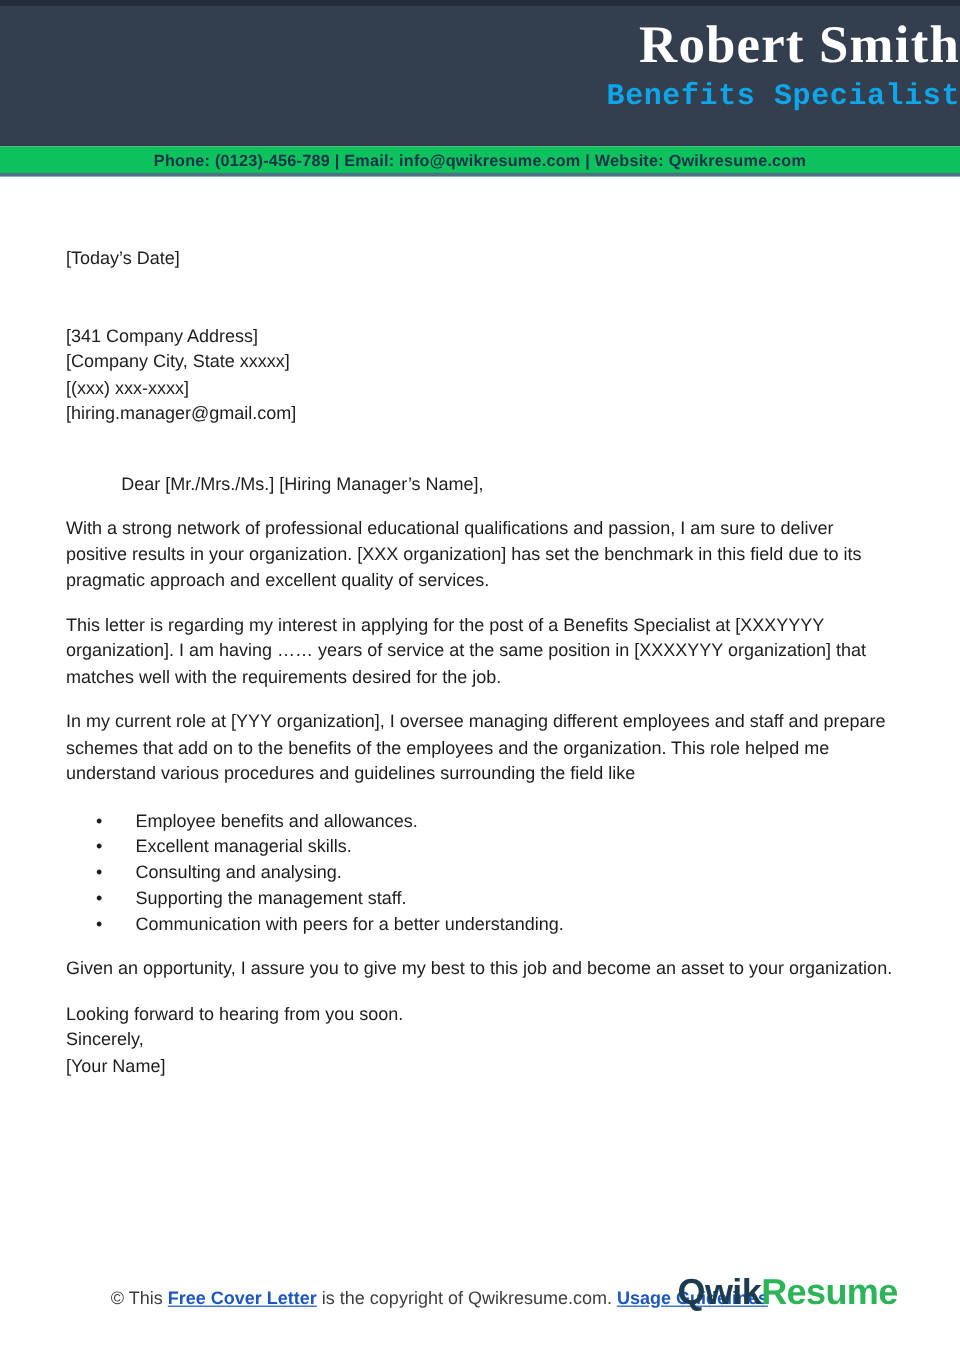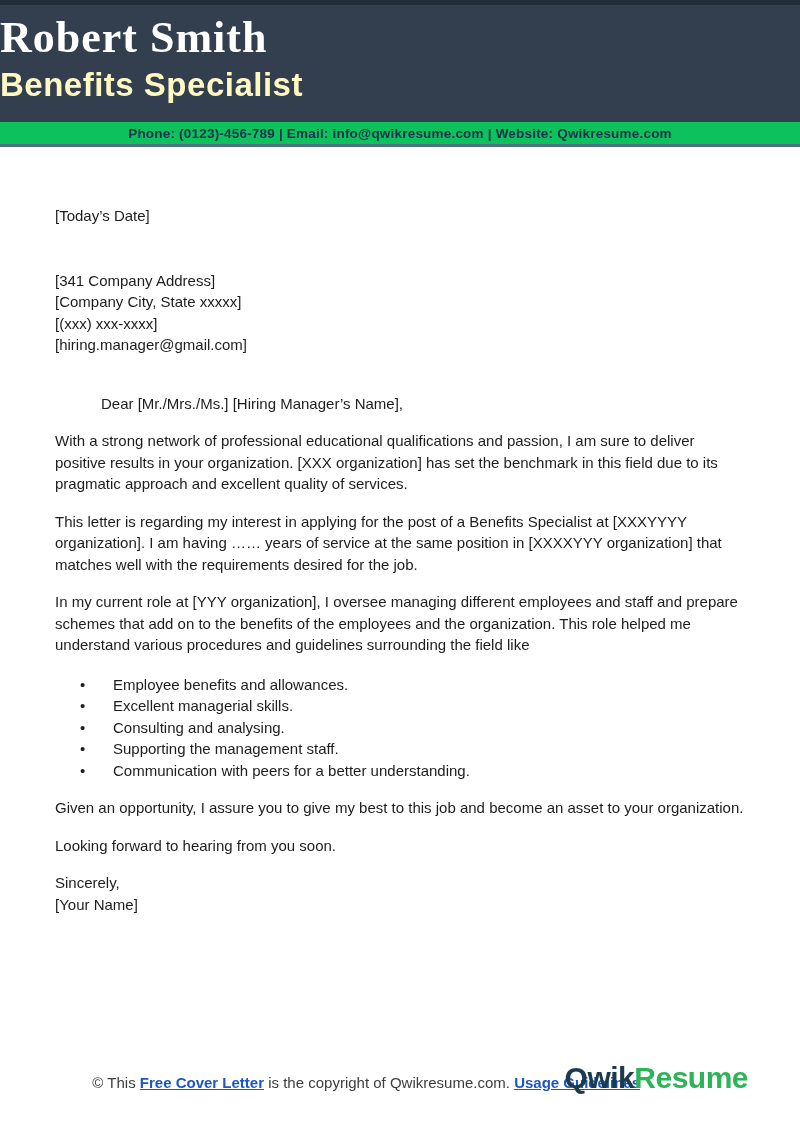--- a/index.html
+++ b/index.html
@@ -10,36 +10,36 @@
     position: relative; overflow: hidden;
     font-family: "Liberation Sans", sans-serif;
   }
   .page { width: 800px; height: 1131px; position: relative; background: #ffffff; }
 
   
   .masthead {
     background: #333e4e;
     border-top: 5px solid #232d3a;
     height: 122px;
-    text-align: left;
+    text-align: right;
     padding-top: 9px;
   }
   .masthead .name {
     font-family: "Liberation Serif", serif;
     font-weight: bold;
     font-size: 44px;
     line-height: 1.08;
     color: #ffffff;
     letter-spacing: 1px;
   }
   .masthead .job-title {
-    font-family: Liberation Sans, sans-serif;
+    font-family: Liberation Mono, monospace;
     font-weight: bold;
-    font-size: 33px;
-    color: #fef9c3;
+    font-size: 25px;
+    color: #0ea5e9;
     margin-top: 4px;
     letter-spacing: 0.5px;
   }
 
   
   .contact-bar {
     background: #0dc15d;
     height: 25px;
     border-bottom: 3px solid #4e7282;
     display: flex; align-items: center; justify-content: center;
@@ -58,21 +58,21 @@
   }
   .letter .date-line { margin-bottom: 43px; }
   .letter .salutation { margin-top: 37px; margin-left: 46px; }
   .letter .para { margin-top: 16px; }
   ul.skills-list { list-style: none; margin-top: 18px; }
   ul.skills-list li { position: relative; padding-left: 58px; }
   ul.skills-list li .bullet-dot {
     position: absolute; left: 25px; top: 0;
     font-size: 15px;
   }
-  .signoff-block { margin-top: 16px; }
+  .signoff-block { }
 
   
   .footer {
     position: absolute; left: 0; right: 0; bottom: 26px; height: 46px;
   }
   .footer-note {
     position: absolute; left: 0; right: 160px; top: 15px;
     text-align: right;
     font-size: 15px;
     color: #3d3d3d;

